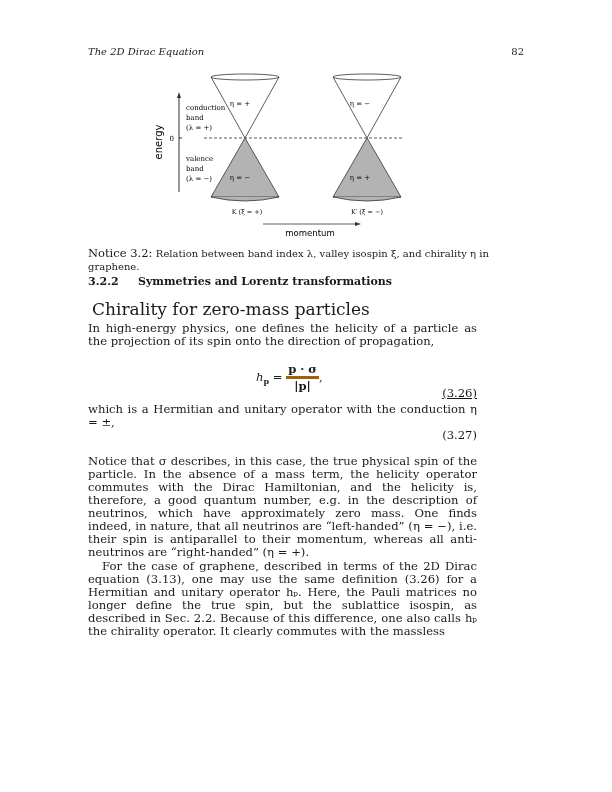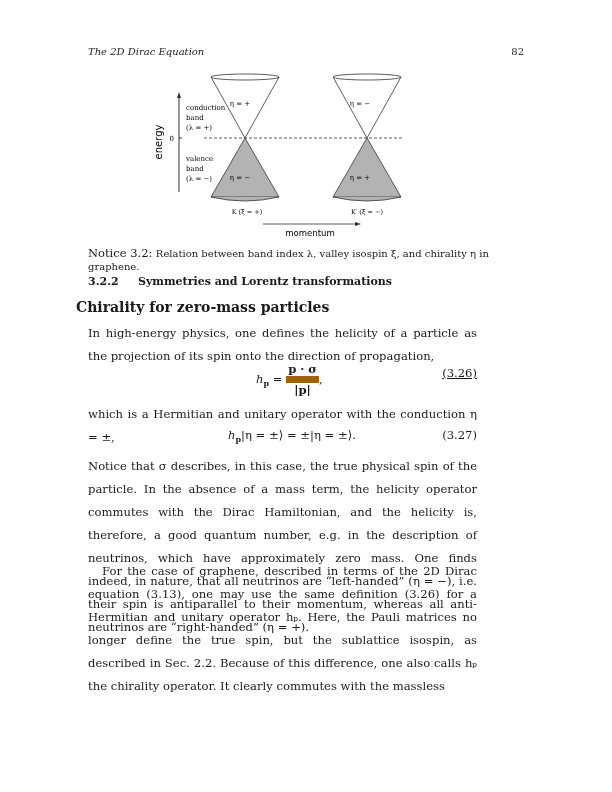--- a/index.html
+++ b/index.html
@@ -9,29 +9,29 @@
             font-size:10px; }
   .header .title { position:absolute; left:0; top:0; font-style:italic; }
   .header .pnum { position:absolute; right:0; top:0; }
   .figure { position:absolute; left:150px; top:62px; width:290px; height:180px; }
   .figure svg { width:290px; height:180px; display:block; }
   .caption { position:absolute; left:88px; top:246px; width:440px; font-size:11px; }
   .caption .lbl { font-size:11.5px; }
   .caption .txt { font-size:10px; }
   .section { position:absolute; left:88px; top:275px; font-weight:bold; font-size:11px; }
   .section .num { display:inline-block; width:50px; }
-  .subsec { position:absolute; left:76px; top:299px; font-weight:bold; font-size:14px; }
-  .para { position:absolute; left:88px; width:389px; font-size:11.6px; line-height:23px;
+  .subsec { position:absolute; left:92px; top:299px; font-weight:normal; font-size:17px; }
+  .para { position:absolute; left:88px; width:389px; font-size:11.6px; line-height:13px;
           text-align:justify; }
   .para.indent { text-indent:14px; }
   .eq { position:absolute; left:88px; width:389px; font-size:11.6px; height:30px; }
   .eq .body { position:absolute; }
   .eq .tag { position:absolute; right:0; }
   .frac { display:inline-block; vertical-align:middle; text-align:center; }
-  .frac .n { display:block; border-bottom:7px solid #a16207; padding:0 2px; font-weight:bold; }
+  .frac .n { display:block; border-bottom:3px solid #a16207; padding:0 2px; font-weight:bold; }
   .frac .d { display:block; font-weight:bold; }
   .it { font-style:italic; }
   .sub { font-size:8px; vertical-align:-3px; font-weight:bold; }
 </style>
 </head>
 <body>
 
 <div class="header">
   <span class="title">The 2D Dirac Equation</span>
   <span class="pnum">82</span>
@@ -100,27 +100,24 @@
 
 <div class="eq" style="top:362px;">
   <span class="body" style="left:168px; top:0;">
     <span class="it">h</span><span class="sub">p</span>
     =
     <span class="frac">
       <span class="n">p · σ</span>
       <span class="d">|p|</span>
     </span><span>,</span>
   </span>
-  <span class="tag" style="top:4px;text-decoration:underline;">(3.26)</span>
+  <span class="tag" style="top:24px;text-decoration:underline;">(3.26)</span>
 </div>
 
 <div class="para" style="top:403px;">which is a Hermitian and unitary operator with the conduction η = ±,</div>
 
 <div class="eq" style="top:428px;">
-  <span class="body" style="left:140px; top:0;">
-    <span class="it">h</span><span class="sub">p</span><span>|η = ±⟩ = ±|η = ±⟩.</span>
-  </span>
   <span class="tag" style="top:0;">(3.27)</span>
 </div>
 
 <div class="para" style="top:455px;">Notice that σ describes, in this case, the true physical spin of the particle. In the absence of a mass term, the helicity operator commutes with the Dirac Hamiltonian, and the helicity is, therefore, a good quantum number, e.g. in the description of neutrinos, which have approximately zero mass. One finds indeed, in nature, that all neutrinos are “left-handed” (η = −), i.e. their spin is antiparallel to their momentum, whereas all anti-neutrinos are “right-handed” (η = +).</div>
 
 <div class="para indent" style="top:560px;">For the case of graphene, described in terms of the 2D Dirac equation (3.13), one may use the same definition (3.26) for a Hermitian and unitary operator hₚ. Here, the Pauli matrices no longer define the true spin, but the sublattice isospin, as described in Sec. 2.2. Because of this difference, one also calls hₚ the chirality operator. It clearly commutes with the massless</div>
 
 </body></html>

